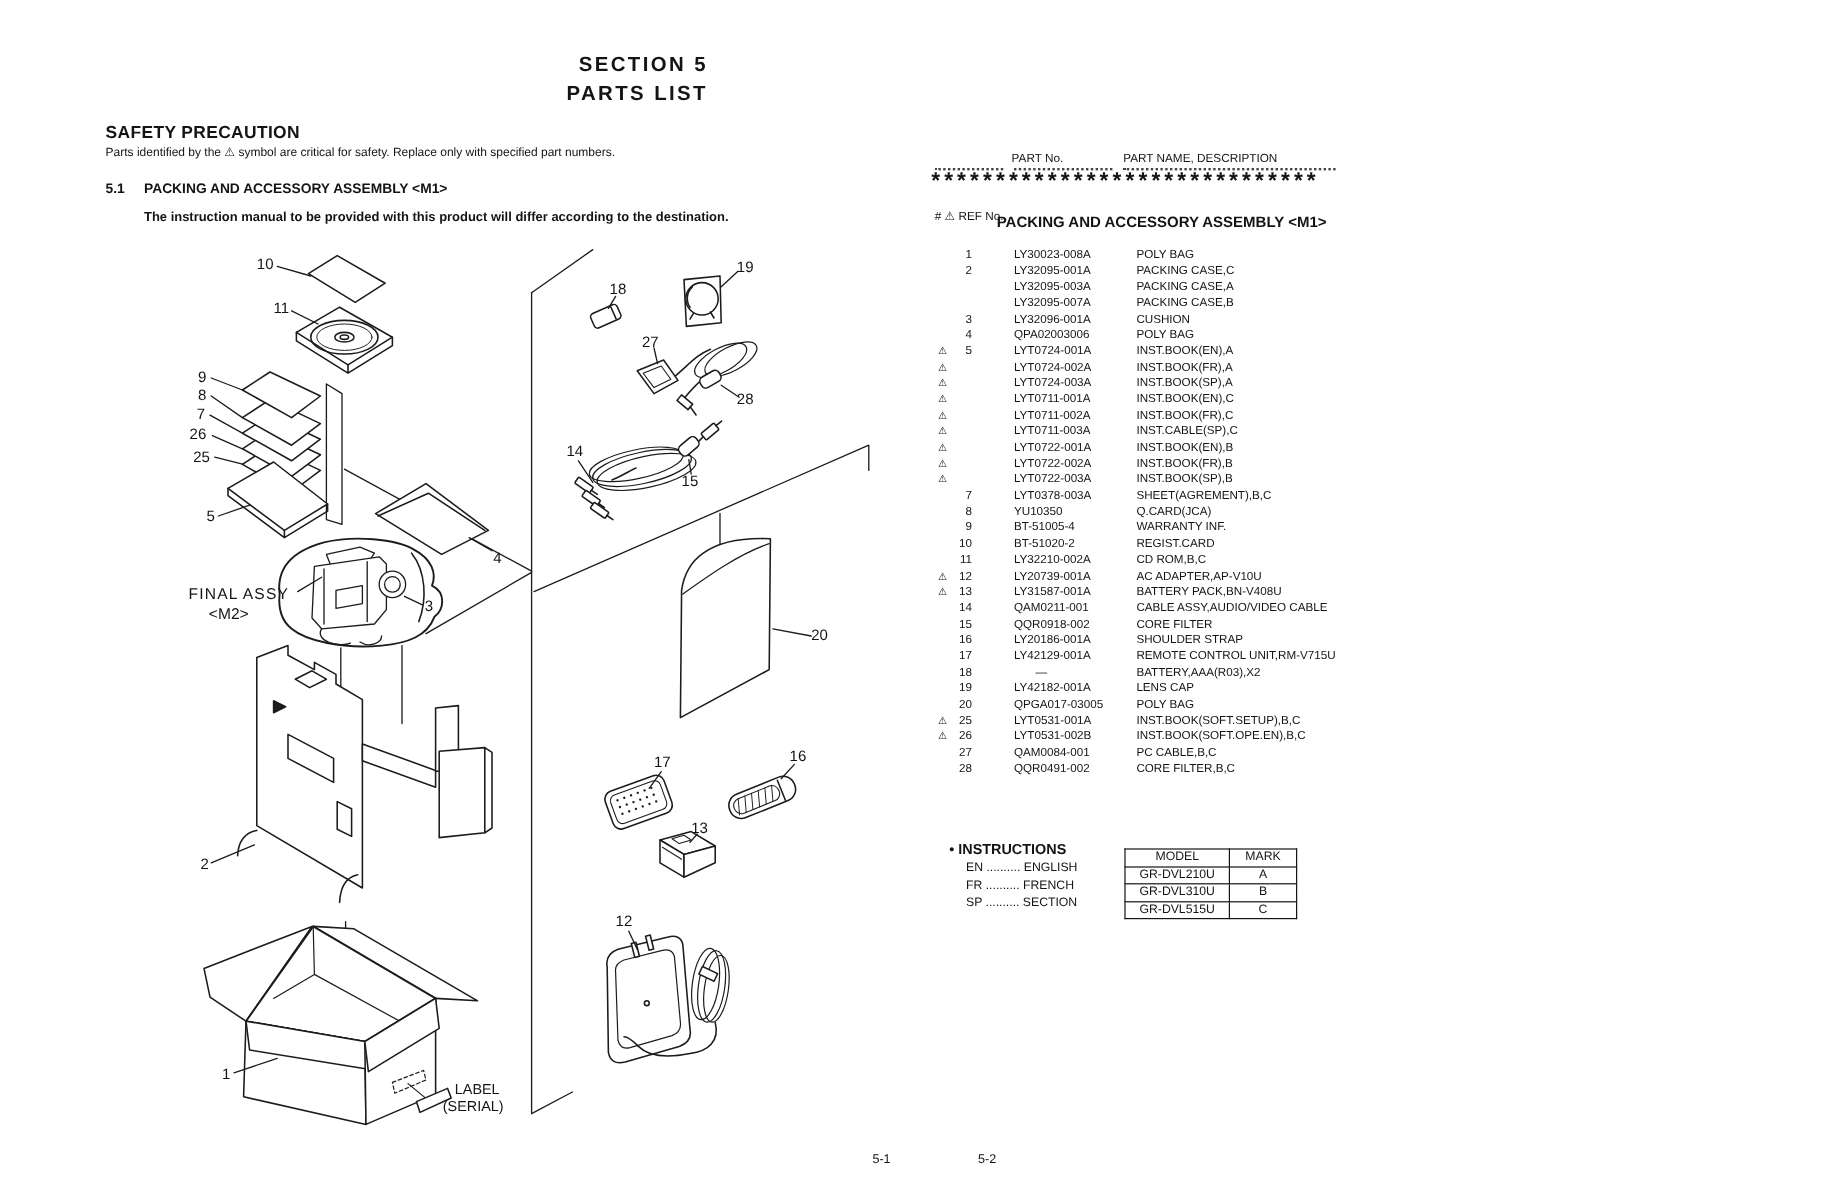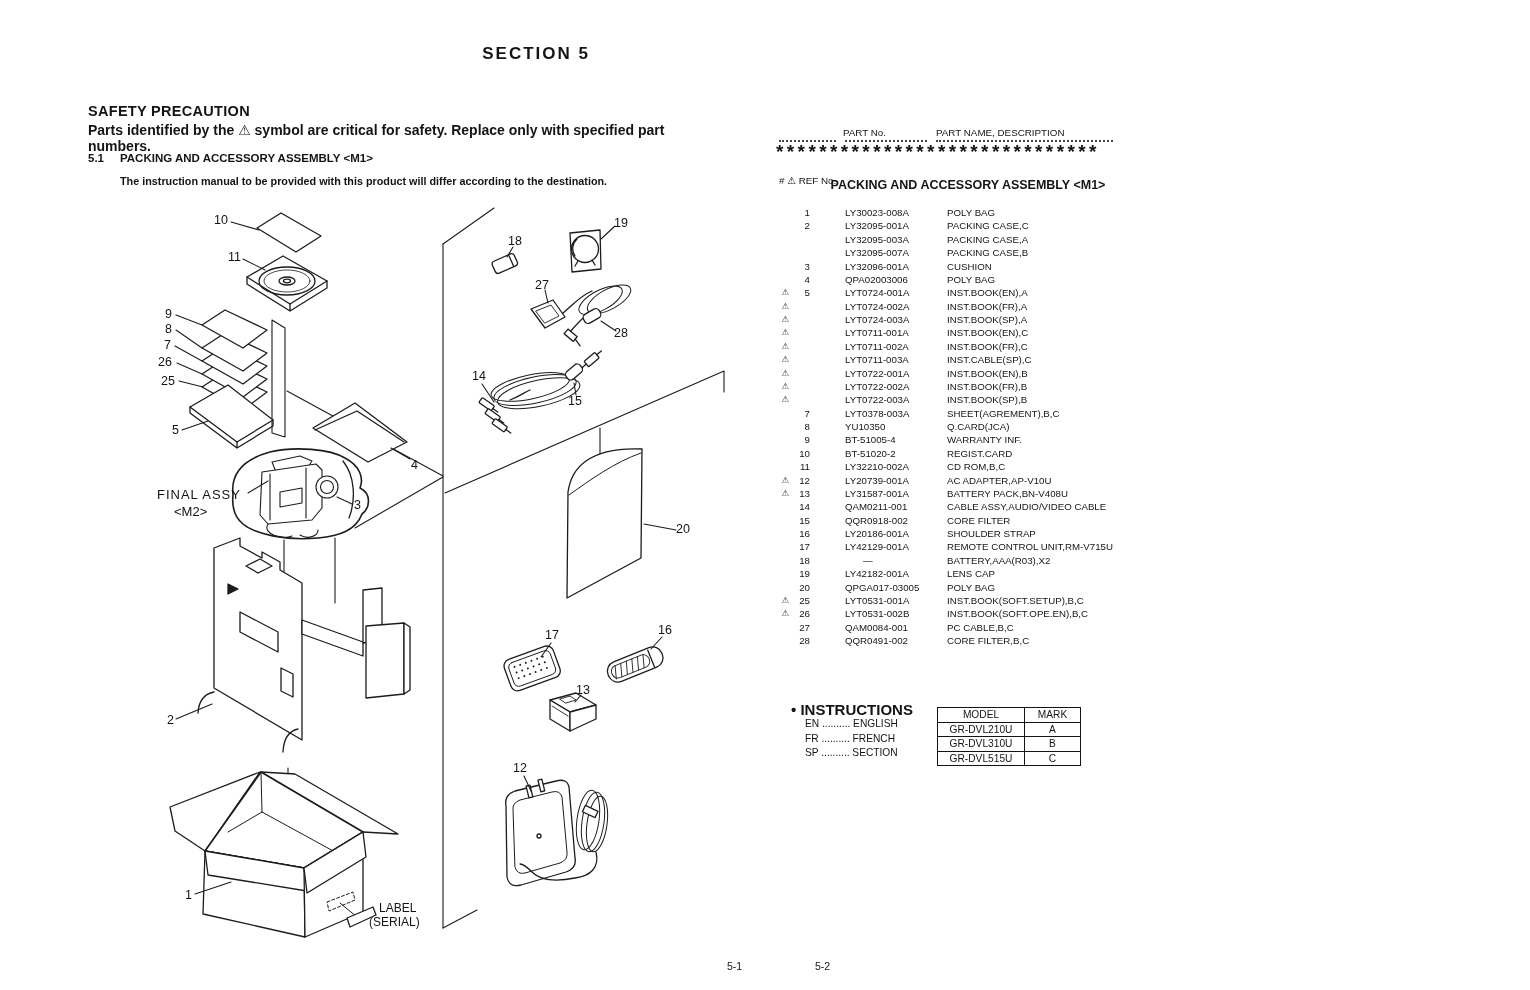--- a/index.html
+++ b/index.html
@@ -5,53 +5,54 @@
   html,body{margin:0;padding:0;}
   body{
     width:1530px;height:990px;position:relative;background:#ffffff;
     font-family:"Liberation Sans","DejaVu Sans",sans-serif;color:#141414;
     overflow:hidden;-webkit-font-smoothing:antialiased;
   }
   .abs{position:absolute;}
   
   .section-title{left:250px;top:42px;width:340px;text-align:right;font-size:17px;font-weight:bold;letter-spacing:2px;line-height:24px;}
   .safety-head{left:88px;top:103px;font-size:14.5px;font-weight:bold;letter-spacing:.3px;text-align:center;}
-  .safety-body{left:88px;top:122px;font-size:14px;font-weight:bold;width:600px;}
+  .safety-body{left:88px;top:122px;font-size:10px;font-weight:normal;width:600px;}
   .sec51-num{left:88px;top:152px;font-size:11.5px;font-weight:bold;}
   .sec51-title{left:120px;top:152px;font-size:11.5px;font-weight:bold;}
   .sec51-note{left:120px;top:175px;font-size:10.8px;font-weight:bold;}
   .footer{font-size:10.5px;padding-left:16px;}
   
   .pl-header{top:127px;font-size:9.8px;white-space:nowrap;}
   .pl-underline{top:139px;height:1px;border-bottom:2px dotted #444;}
   .pl-stars{left:776px;top:141px;width:345px;font-size:19px;font-weight:bold;letter-spacing:3.4px;white-space:nowrap;overflow:hidden;height:20px;line-height:22px;}
   .pl-group-title{left:798px;top:178px;width:340px;text-align:center;font-size:12.5px;font-weight:bold;}
   #parts-rows{left:778px;top:206px;width:350px;}
   .p-row{position:relative;height:13.38px;font-size:9.7px;white-space:nowrap;}
   .p-row span{position:absolute;top:0;line-height:13.38px;}
   .c-flag{left:0;width:15px;text-align:center;font-size:8.5px;}
   .c-ref{left:15px;width:17px;text-align:right;}
   .c-part{left:67px;}
   .c-desc{left:157px;margin-left:12px;}
   
-  .instr-head{left:791px;top:701px;font-size:15px;font-weight:bold;}
+  .instr-head{left:791px;top:701px;font-size:12px;font-weight:bold;}
   #instr-items{left:805px;top:717px;font-size:10.2px;line-height:14.6px;}
   table.model{left:937px;top:707px;border-collapse:collapse;table-layout:fixed;}
   table.model td{border:1.6px solid #141414;font-size:10.2px;text-align:center;height:13.6px;padding:0;}
   table.model .col-model{width:86px;}
   table.model .col-mark{width:55px;}
   
   .callout{position:absolute;font-size:12.5px;color:#141414;white-space:nowrap;}
   .diag-label{position:absolute;font-size:13px;white-space:nowrap;}
 </style>
 </head>
 <body>
 
 <div class="abs section-title">
   <div>SECTION  5</div>
+  <div>PARTS  LIST</div>
 </div>
 
 <div class="abs safety-head">SAFETY PRECAUTION</div>
 <div class="abs safety-body">Parts identified by the  ⚠  symbol are critical for safety. Replace only with specified part numbers.</div>
 
 <div class="abs sec51-num">5.1</div>
 <div class="abs sec51-title">PACKING AND ACCESSORY ASSEMBLY  &lt;M1&gt;</div>
 <div class="abs sec51-note">The instruction manual to be provided with this product will differ according to the destination.</div>
 
 <div class="abs pl-header" style="left:779px;margin-top:48px;"># ⚠ REF No.</div>

